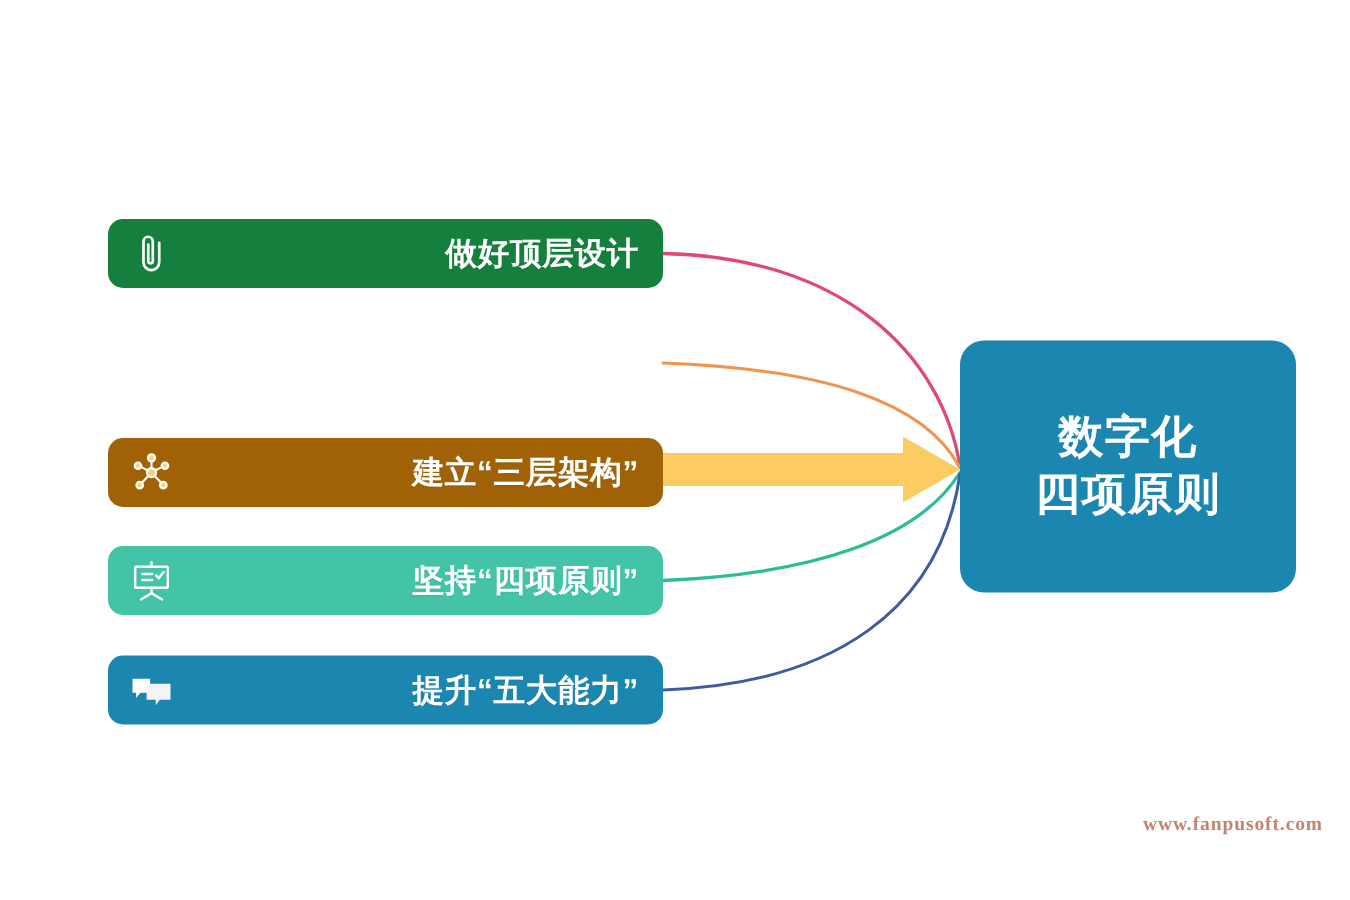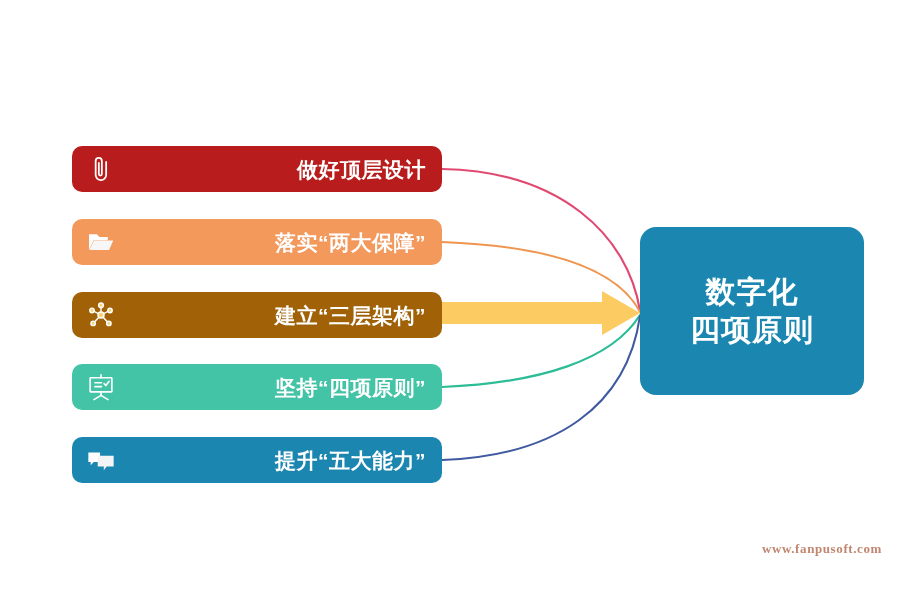--- a/index.html
+++ b/index.html
@@ -147,34 +147,27 @@
 
     <path d="M 442,242 C 550,246 617,268 640,312" fill="none" stroke="#f0954f" stroke-width="2.0" stroke-linecap="round"></path>
 
     <path d="M 442,302 L 602,302 L 602,291 L 640,313 L 602,335 L 602,324 L 442,324 Z" fill="#fccb62"></path>
 
     <path d="M 442,387 C 540,383 612,360 640,315" fill="none" stroke="#2cbc96" stroke-width="2.2" stroke-linecap="round"></path>
 
     <path d="M 442,460 C 556,456 627,406 640,316" fill="none" stroke="#3f5aa0" stroke-width="2.0" stroke-linecap="round"></path>
   </svg>
 
-  <div class="bar" id="bar-0" style="background:#b91c1c;justify-content:flex-end;">
+  <div class="bar" id="bar-0" style="background:#15803d;justify-content:flex-end;">
     <svg class="bar-icon" viewBox="0 0 32 32" xmlns="http://www.w3.org/2000/svg">
       <path d="M21.5 8.5 L21.5 22.2 a5.6 5.6 0 0 1 -11.2 0 L10.3 7.4 a3.3 3.3 0 0 1 6.6 0 L16.9 21.4 a1.6 1.6 0 0 1 -3.2 0 L13.7 9.6" fill="none" stroke="#ffffff" stroke-width="1.9" stroke-linecap="round" stroke-linejoin="round"></path>
     </svg>
     <span class="bar-label">做好顶层设计</span>
   </div>
 
-  <div class="bar" id="bar-1" style="background:#f4995c;">
-    <svg class="bar-icon" viewBox="0 0 32 32" xmlns="http://www.w3.org/2000/svg">
-      <path d="M3.2 24.5 L3.2 7.6 L11.6 7.6 L14.2 10.6 L23.2 10.6 L23.2 14 L8.2 14 L3.2 24.5 Z" fill="#ffffff"></path>
-      <path d="M8.6 14.4 L29 14.4 L24.6 24.6 L3.6 24.6 Z" fill="#f7f7f7"></path>
-    </svg>
-    <span class="bar-label">落实“两大保障”</span>
-  </div>
 
   <div class="bar" id="bar-2" style="background:#a16207;">
     <svg class="bar-icon" viewBox="0 0 32 32" xmlns="http://www.w3.org/2000/svg">
       <g stroke="#ffffff" stroke-width="1.5" fill="none">
         <line x1="16" y1="16" x2="16" y2="7"></line>
         <line x1="16" y1="16" x2="7.5" y2="11.5"></line>
         <line x1="16" y1="16" x2="24.5" y2="11.5"></line>
         <line x1="16" y1="16" x2="8.5" y2="24"></line>
         <line x1="16" y1="16" x2="23.5" y2="24"></line>
       </g>

